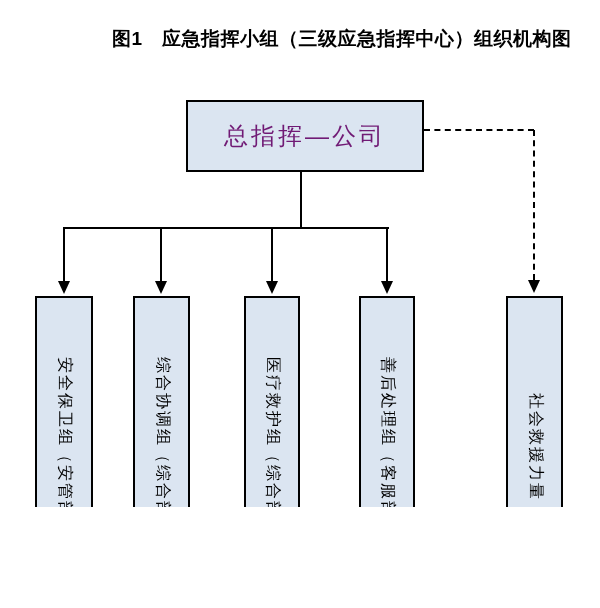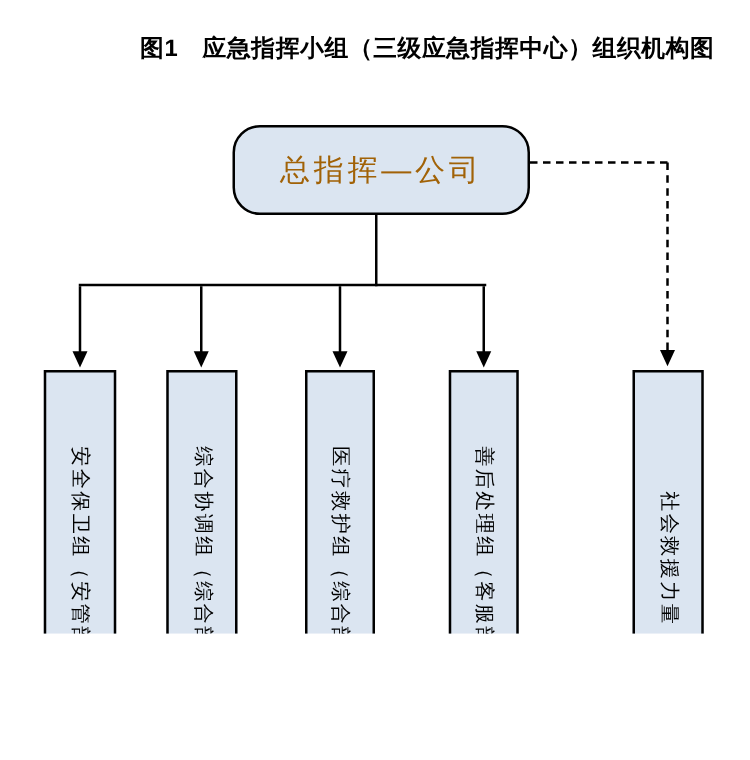--- a/index.html
+++ b/index.html
@@ -23,21 +23,21 @@
   }
   .node {
     position: absolute;
     background: #dbe5f1;
     border: 2px solid #000000;
     box-sizing: border-box;
   }
   .root-node {
     left: 186px; top: 100px; width: 238px; height: 72px;
     display: flex; align-items: center; justify-content: center;
-    font-size: 24px; letter-spacing: 3px; color: #a16207; border-radius: 22px;
+    font-size: 24px; letter-spacing: 3px; color: #701a75;
   }
   .vbox { width: 57px; height: 302px; top: 296px; }
   .vbox .vtext {
     position: absolute;
     left: 50%; top: 50%;
     transform: translate(-50%, -50%) rotate(90deg);
     white-space: nowrap;
     font-size: 16px;
     letter-spacing: 2px;
     color: #000000;

